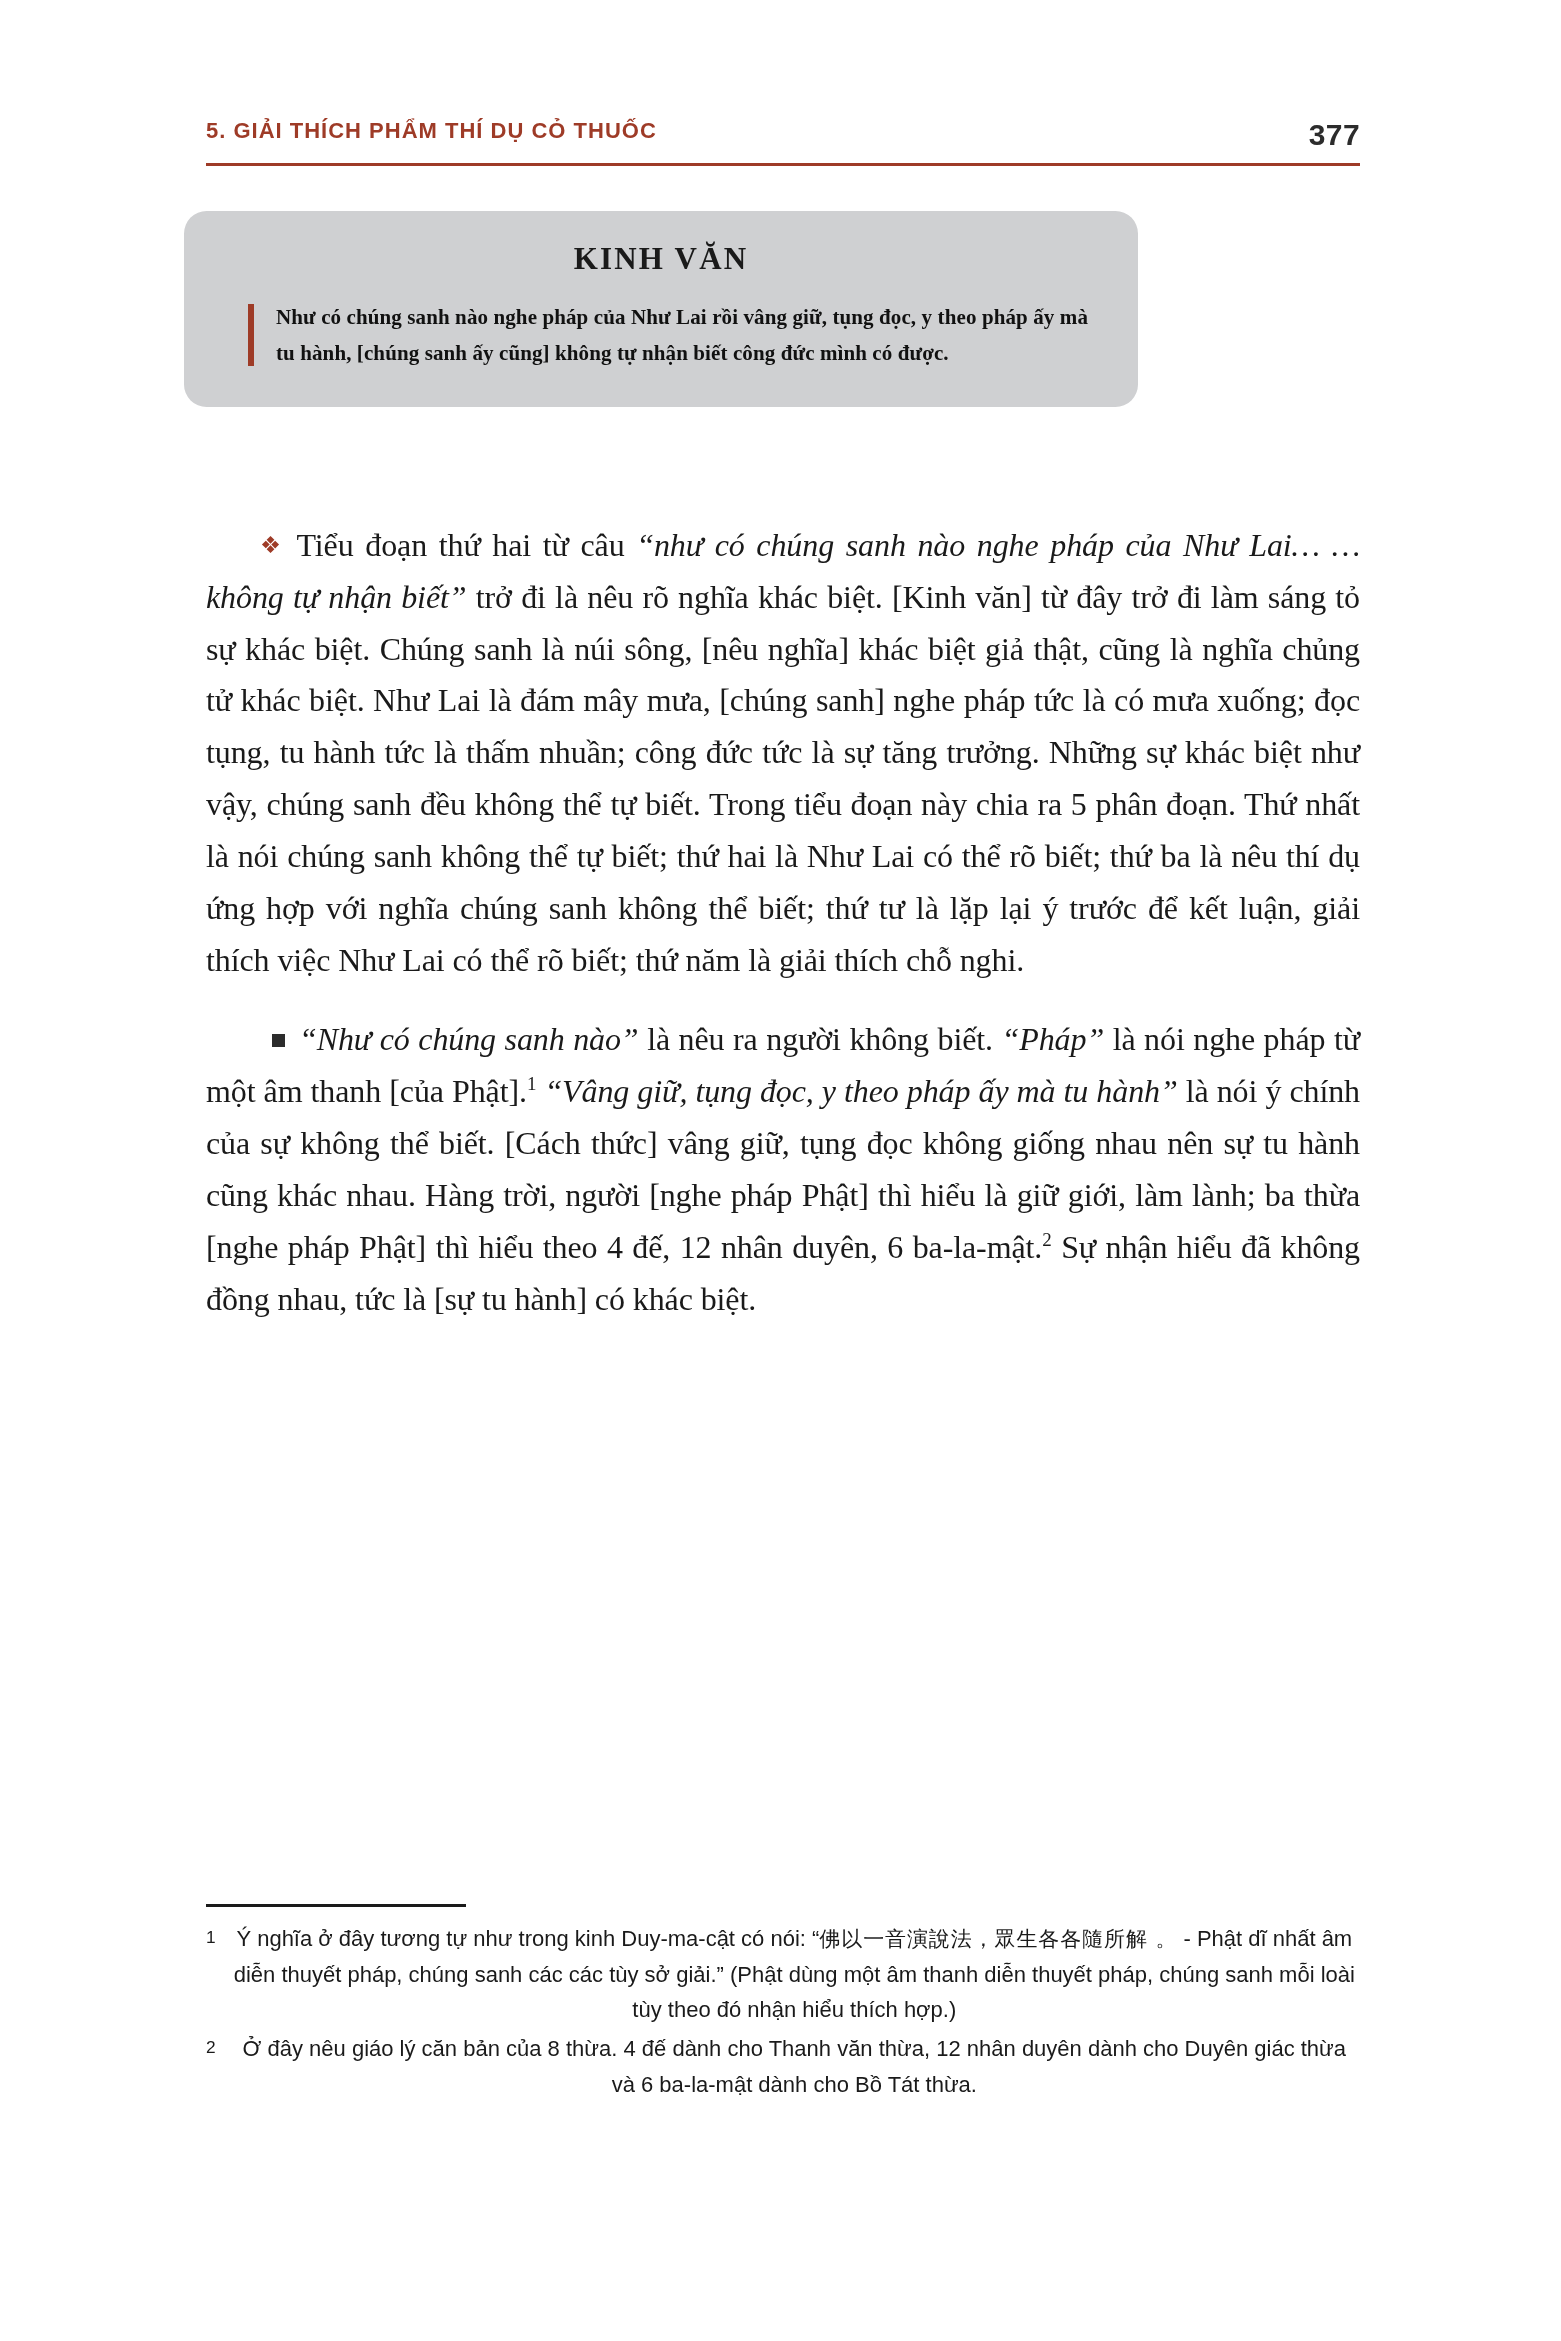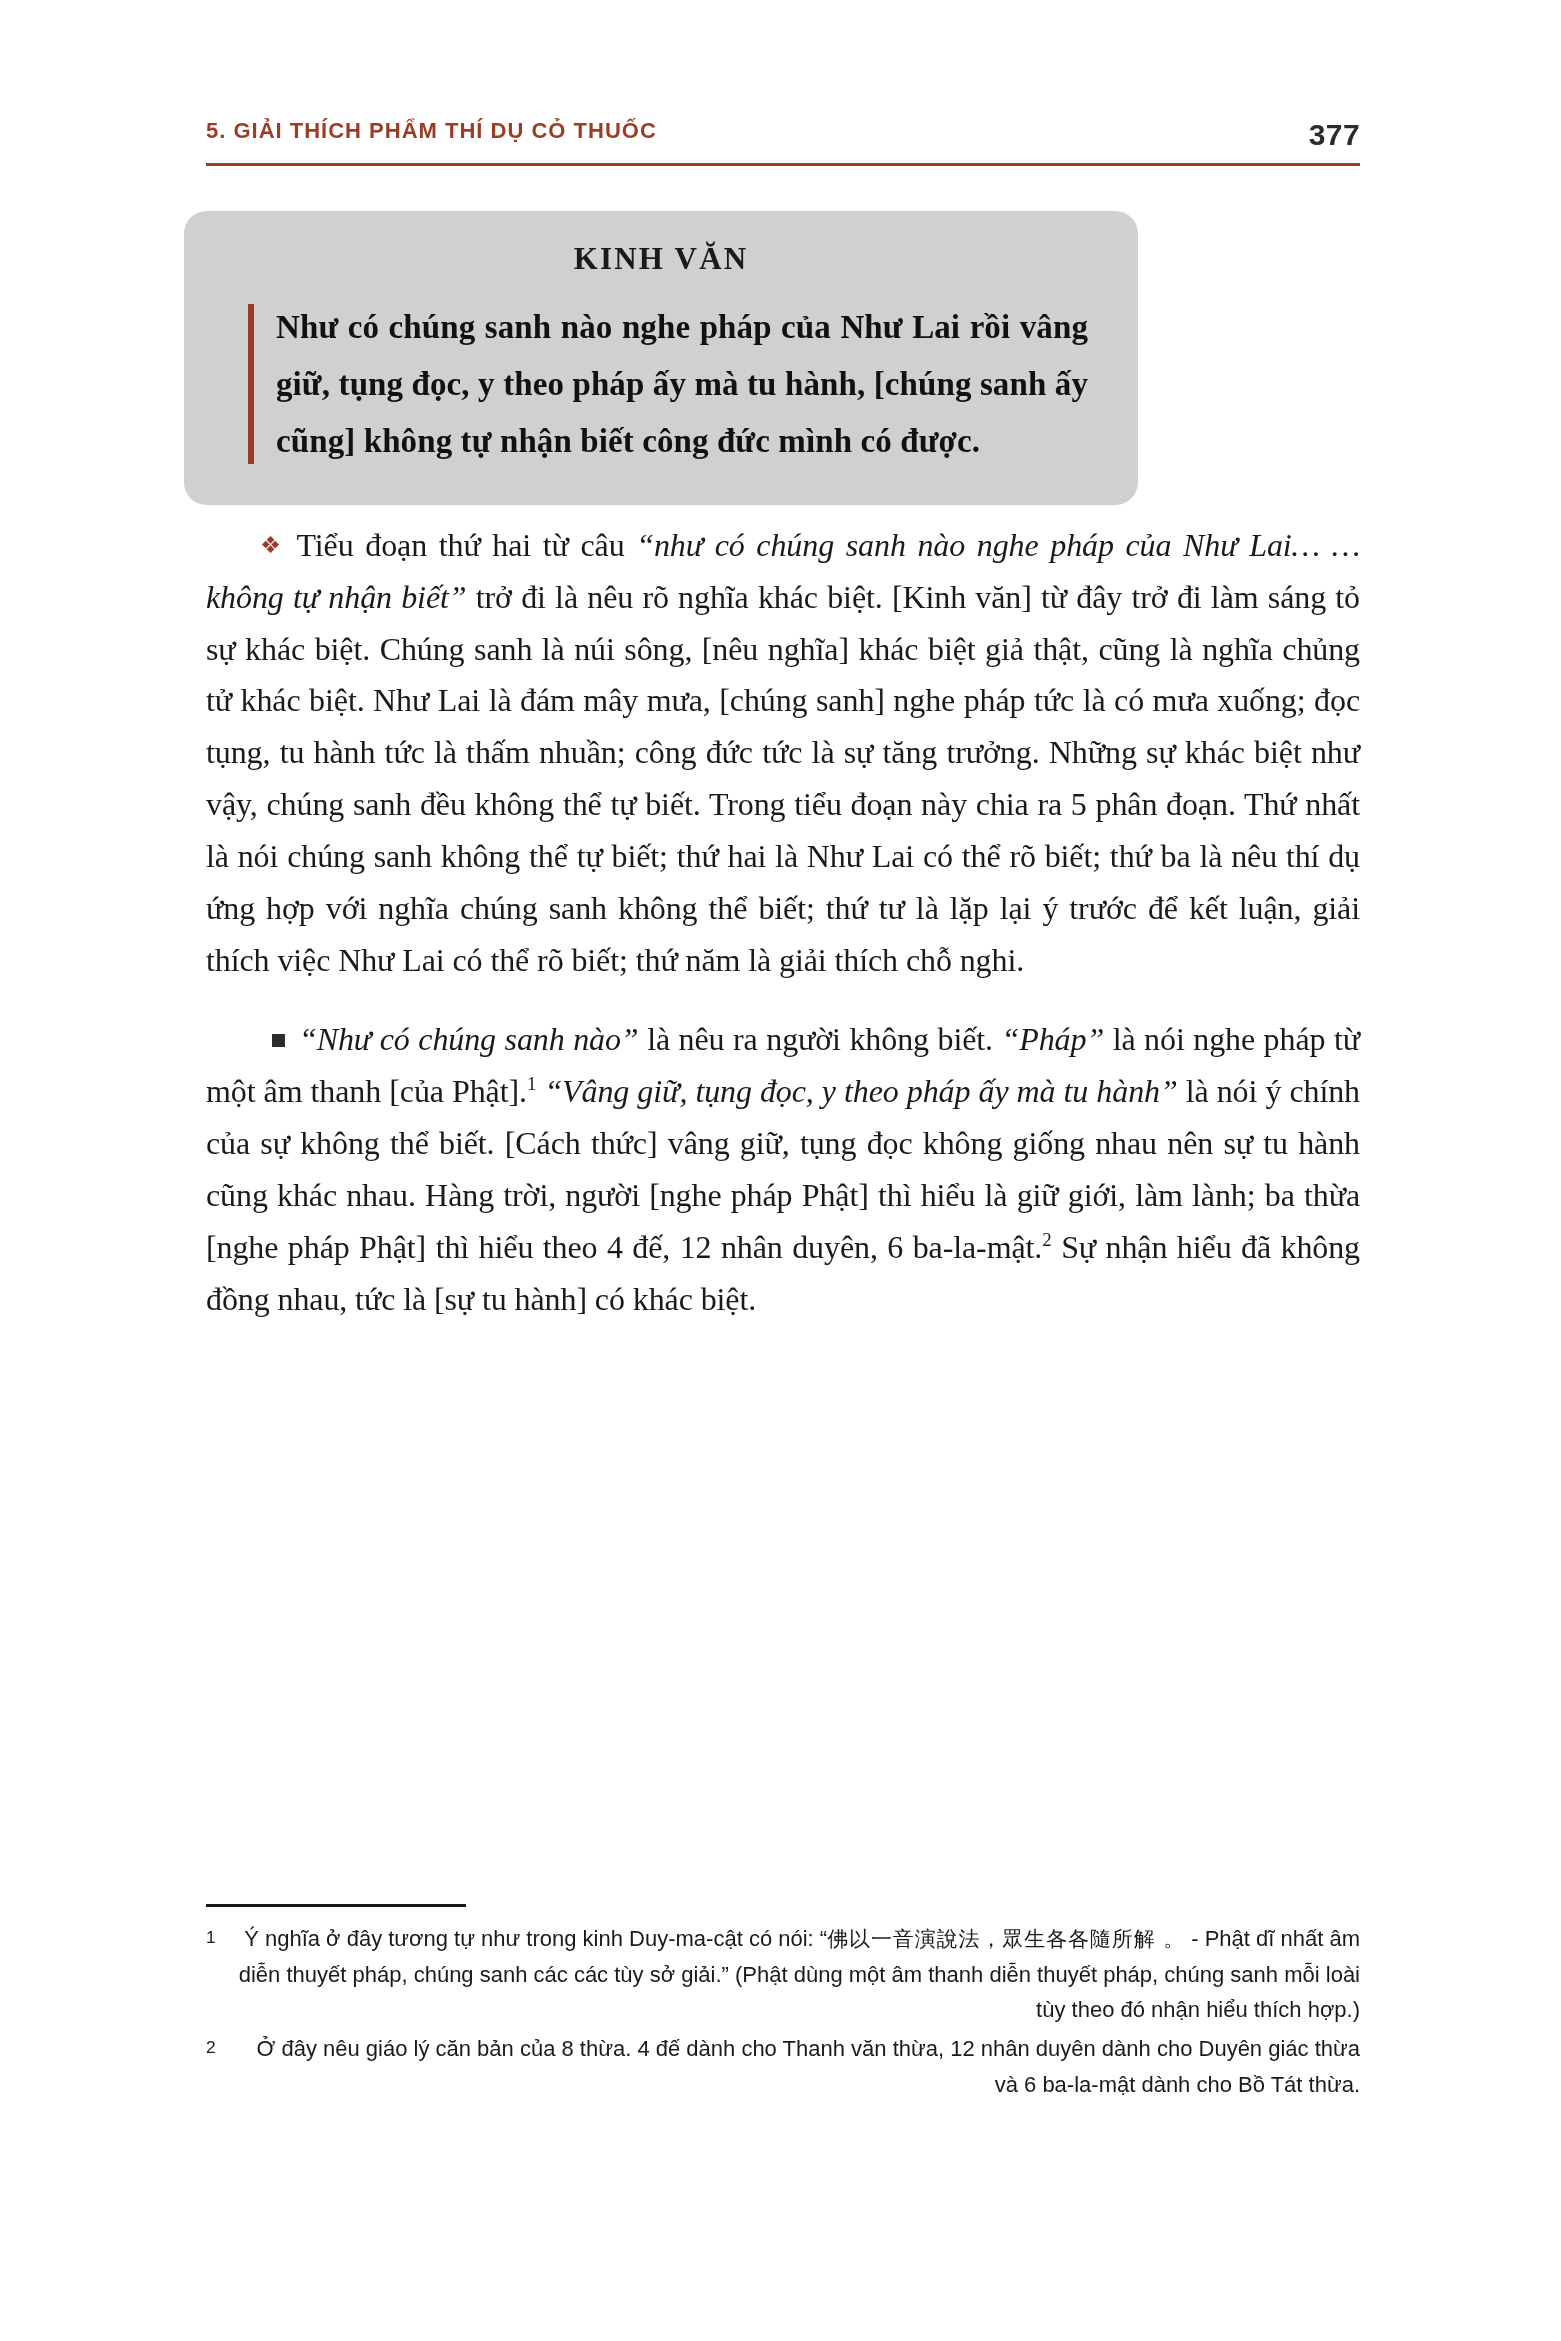--- a/index.html
+++ b/index.html
@@ -87,21 +87,21 @@
     position: absolute;
     left: 14px;
     top: 5.2px;
     bottom: 5.2px;
     width: 6px;
     background: #9e3b27;
   }
   .sutra-text {
     font-family: "Liberation Serif", serif;
     font-weight: bold;
-    font-size: 33px;
+    font-size: 21px;
     line-height: 1.72;
     text-align: justify;
     color: #111111;
     letter-spacing: 0.1px;
   }
 
   
   .body-text {
     position: absolute;
     left: 206px;
@@ -168,21 +168,21 @@
     margin-bottom: 3.5px;
   }
   .fn-marker {
     flex: 0 0 auto;
     width: 22.6px;
     font-size: 17.3px;
     line-height: 1.9;
   }
   .fn-body {
     flex: 1 1 auto;
-    text-align: right;
+    text-align: center;
   }
   .cjk { font-family: "DejaVu Sans", sans-serif; font-size: 21px; letter-spacing: 0.9px; }
 </style>
 </head>
 <body>
 
 <div class="page">
 
   <div class="header">
     <div class="header-title">5. GIẢI THÍCH PHẨM THÍ DỤ CỎ THUỐC</div>

